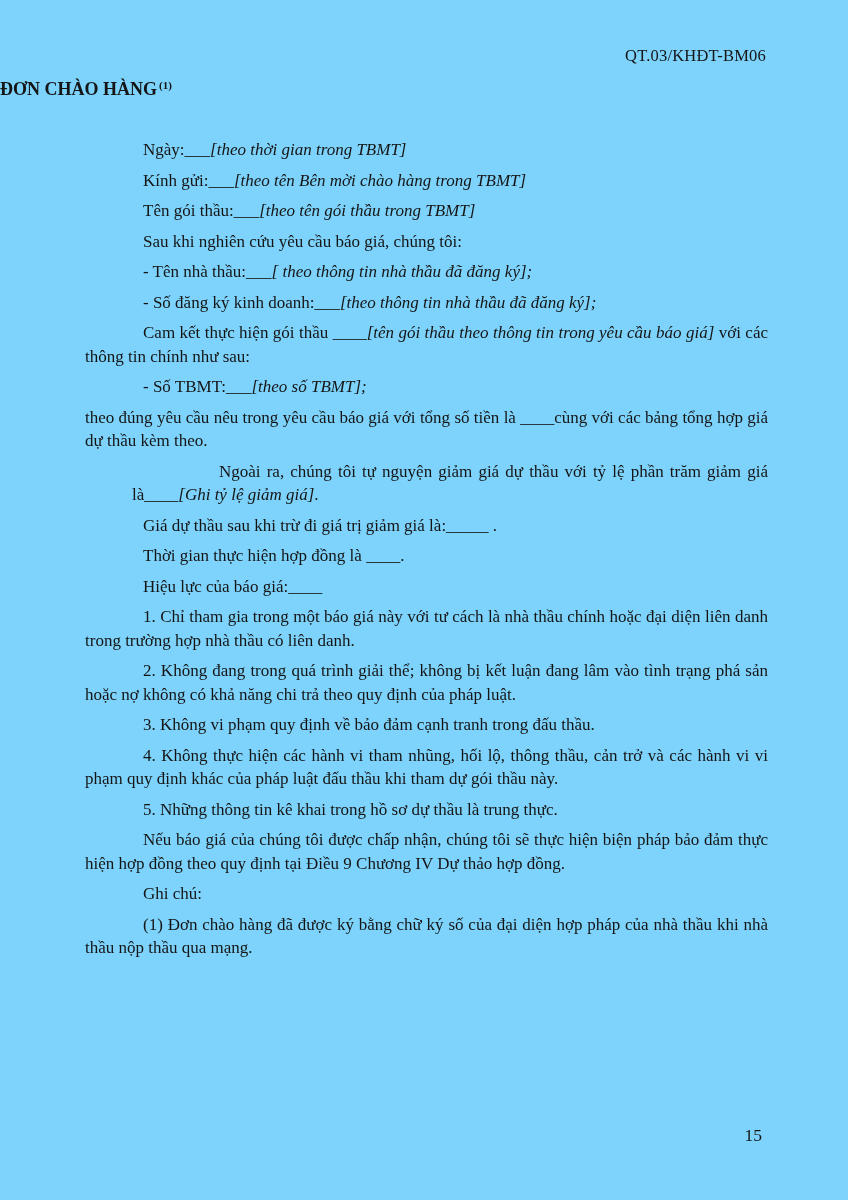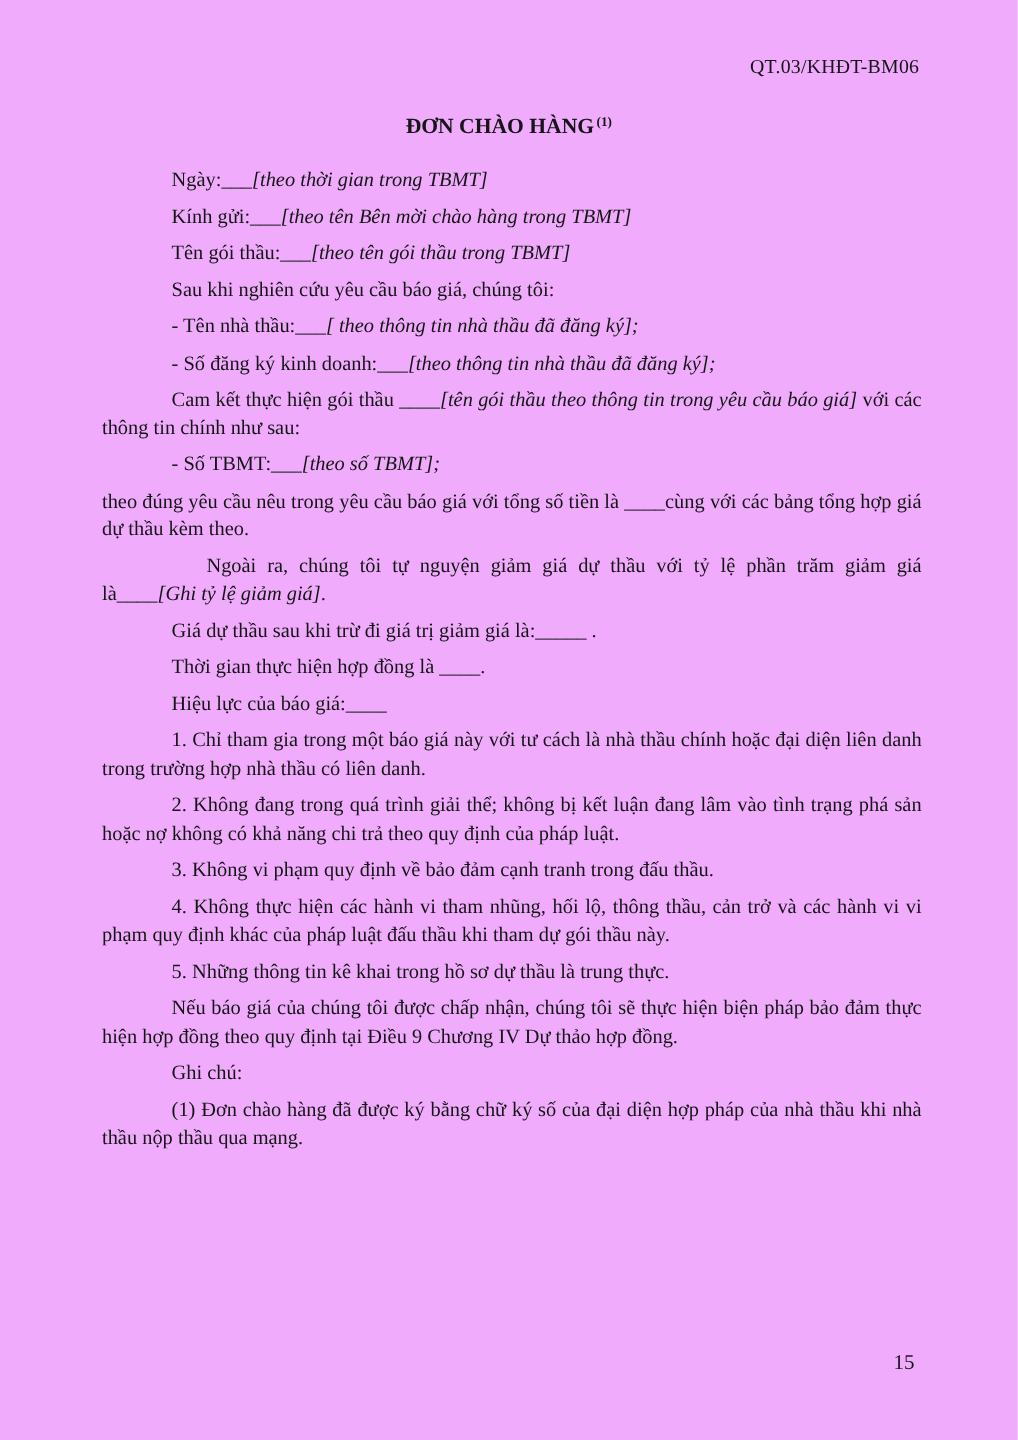--- a/index.html
+++ b/index.html
@@ -1,41 +1,39 @@
 <!DOCTYPE html>
 <html><head>
 <meta charset="utf-8">
 <style>
   html, body { margin: 0; padding: 0; background: #e8e8e8; }
   .page {
     position: relative;
     width: 848px;
     height: 1200px;
     margin: 0 auto;
-    background: #f0abfc;
+    background: #7dd3fc;
     font-family: "Liberation Serif", "DejaVu Serif", serif;
     color: #151515;
     overflow: hidden;
   }
   .form-code {
     position: absolute;
     top: 46px;
     right: 82px;
     font-size: 16.5px;
     letter-spacing: 0.2px;
   }
   .doc-title {
     position: absolute;
     top: 79px;
     left: 0;
     width: 100%;
-    text-align: center;
     font-weight: bold;
     font-size: 18px;
-    margin-top: 16px;
   }
   .doc-title sup {
     font-size: 11px;
     font-weight: bold;
     vertical-align: 6px;
     margin-left: 2px;
   }
   .content {
     position: absolute;
     top: 138px;
@@ -43,21 +41,21 @@
     width: 683px;
     font-size: 17px;
     line-height: 23.5px;
     text-align: justify;
   }
   .content p {
     margin: 0 0 7px 0;
     text-indent: 58px;
   }
   .content p.noindent { text-indent: 0; font-family: Liberation Serif, serif; }
-  .content p.indent-lg { text-indent: 87px; }
+  .content p.indent-lg { text-indent: 87px; margin-left: 47px; }
   .it { font-style: italic; }
   .page-number {
     position: absolute;
     top: 1125px;
     right: 86px;
     font-size: 17.5px;
   }
 </style>
 </head>
 <body>

